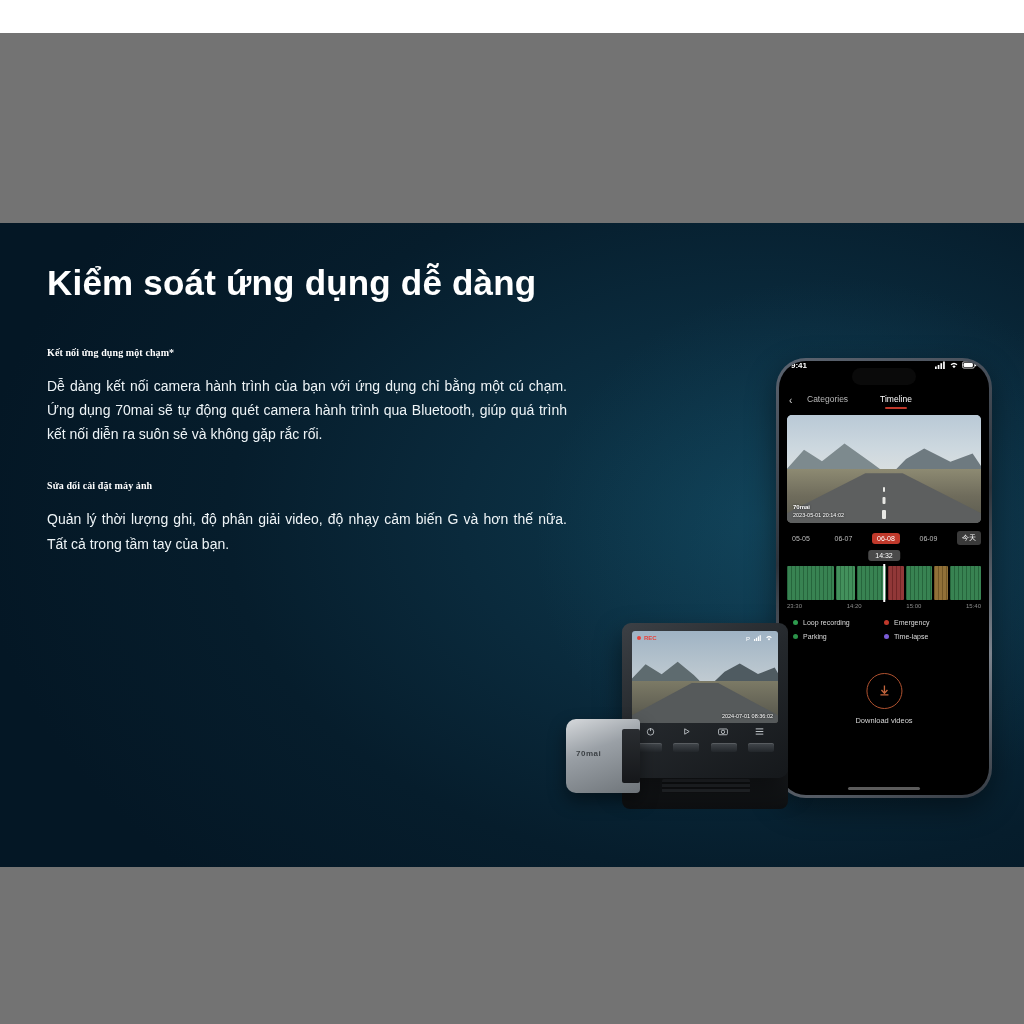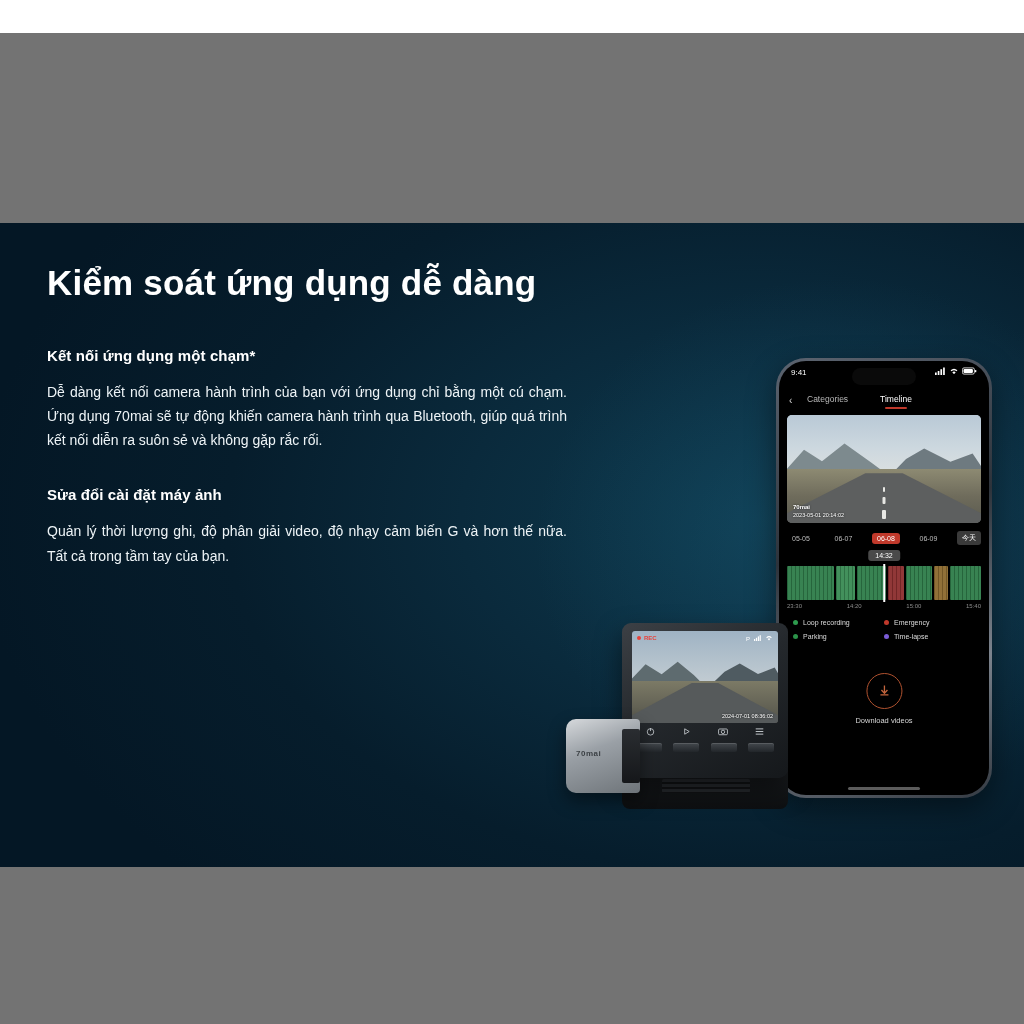--- a/index.html
+++ b/index.html
@@ -56,24 +56,25 @@
     z-index: 4;
   }
   #headline {
     font-size: 35px;
     font-weight: 700;
     letter-spacing: 0.2px;
     margin: 0 0 44px 0;
     line-height: 1.15;
   }
   .sec-title {
-    font-size: 15px;
+    font-size: 10px;
     font-weight: 700;
     margin: 0 0 16px 0;
     letter-spacing: 0.1px;
+    font-family: Liberation Serif, serif;
   }
   .sec-body {
     font-size: 14px;
     line-height: 1.72;
     margin: 0;
     color: #eef4f7;
     text-align: justify;
     font-weight: 300;
   }
   .note {
@@ -119,27 +120,28 @@
     height: 17px;
     background: #0a0a0a;
     border-radius: 10px;
     z-index: 3;
   }
   #statusbar {
     position: absolute;
     top: 0; left: 0; right: 0;
     height: 28px;
     display: flex;
-    align-items: flex-end;
+    align-items: flex-start;
     justify-content: space-between;
-    padding: 12px 12px;
+    padding: 0 12px;
     box-sizing: border-box;
     color: #ffffff;
     font-size: 8px;
     z-index: 2;
+    font-weight: bold;
   }
   #status-icons { display: flex; align-items: center; gap: 3px; }
   .bar-icon { display: inline-block; }
 
   #app-nav {
     position: absolute;
     top: 28px; left: 0; right: 0;
     height: 22px;
     display: flex;
     align-items: center;
@@ -422,21 +424,21 @@
 
 <div id="page">
 
   <div id="banner">
 
     <div id="text-col">
       <h1 id="headline">Kiểm soát ứng dụng dễ dàng</h1>
 
       <div class="block1">
         <p class="sec-title">Kết nối ứng dụng một chạm*</p>
-        <p class="sec-body">Dễ dàng kết nối camera hành trình của bạn với ứng dụng chỉ bằng một cú chạm. Ứng dụng 70mai sẽ tự động khiến camera hành trình qua Bluetooth, giúp quá trình kết nối diễn ra suôn sẻ và không gặp rắc rối.</p>
+        <p class="sec-body">Dễ dàng kết nối camera hành trình của bạn với ứng dụng chỉ bằng một cú chạm. Ứng dụng 70mai sẽ tự động quét camera hành trình qua Bluetooth, giúp quá trình kết nối diễn ra suôn sẻ và không gặp rắc rối.</p>
       </div>
 
       <div class="block2">
         <p class="sec-title">Sửa đổi cài đặt máy ảnh</p>
         <p class="sec-body">Quản lý thời lượng ghi, độ phân giải video, độ nhạy cảm biến G và hơn thế nữa. Tất cả trong tầm tay của bạn.</p>
       </div>
 
     </div>
 
     <div id="phone">

